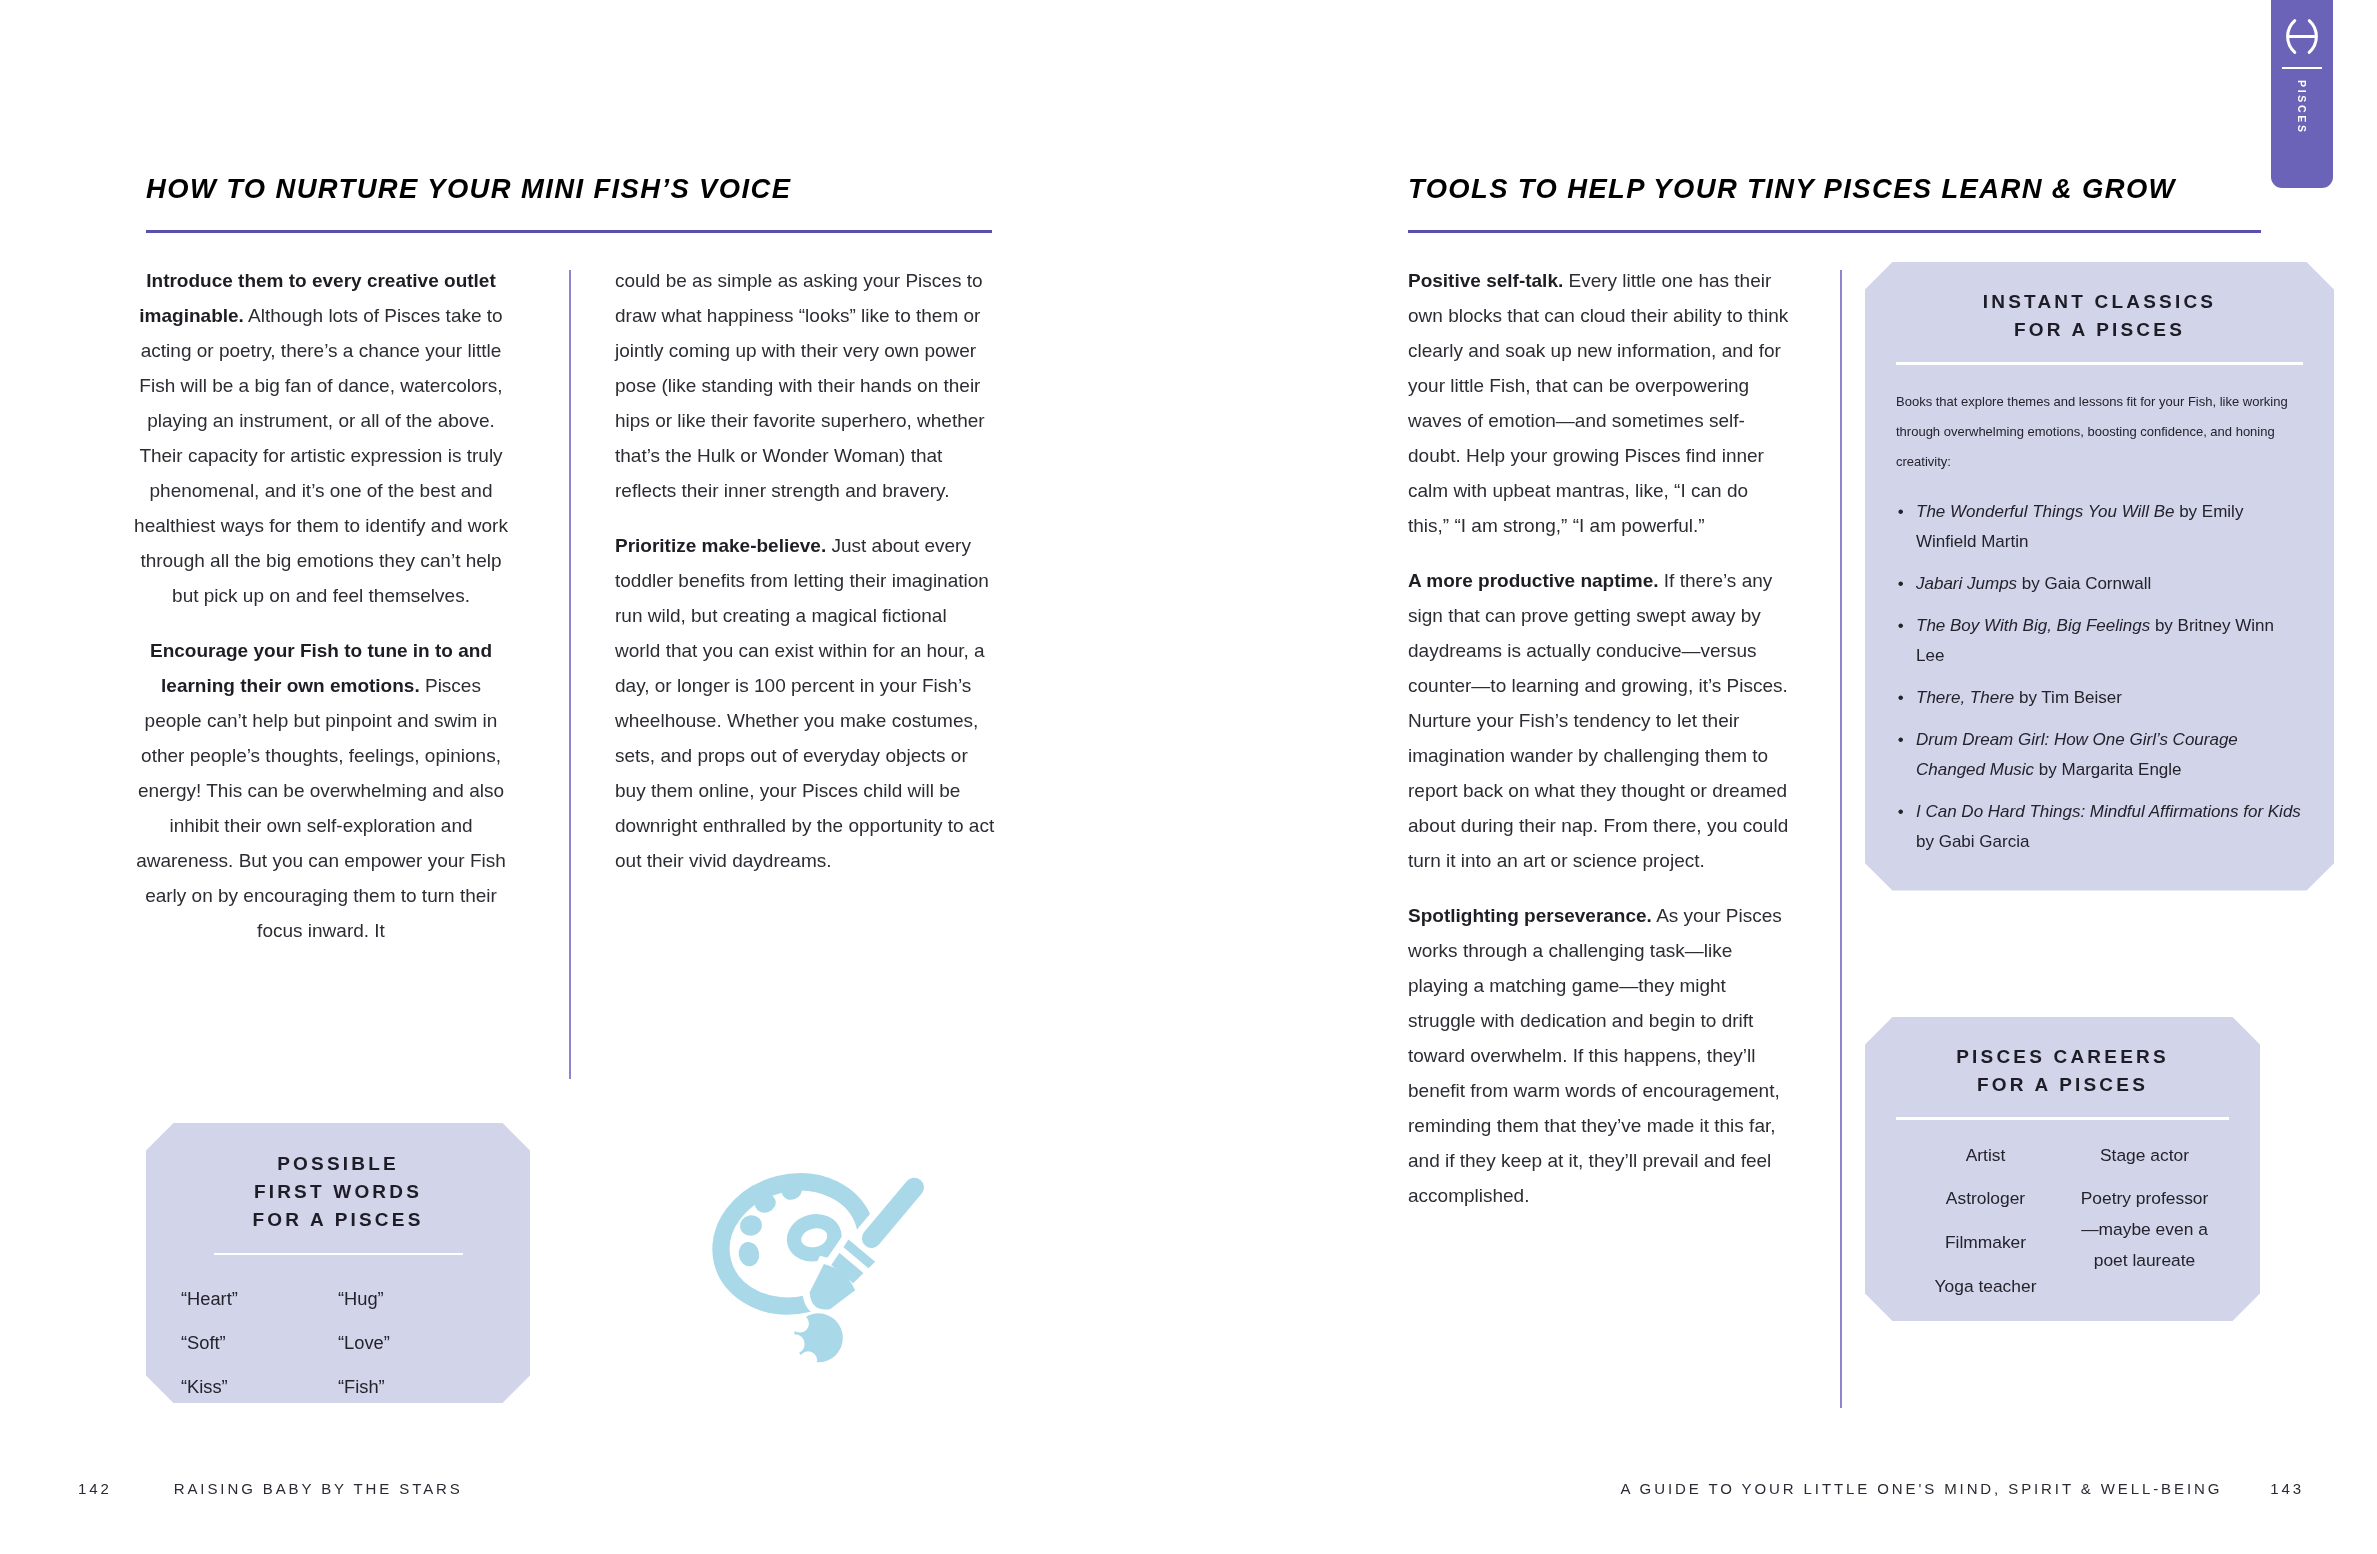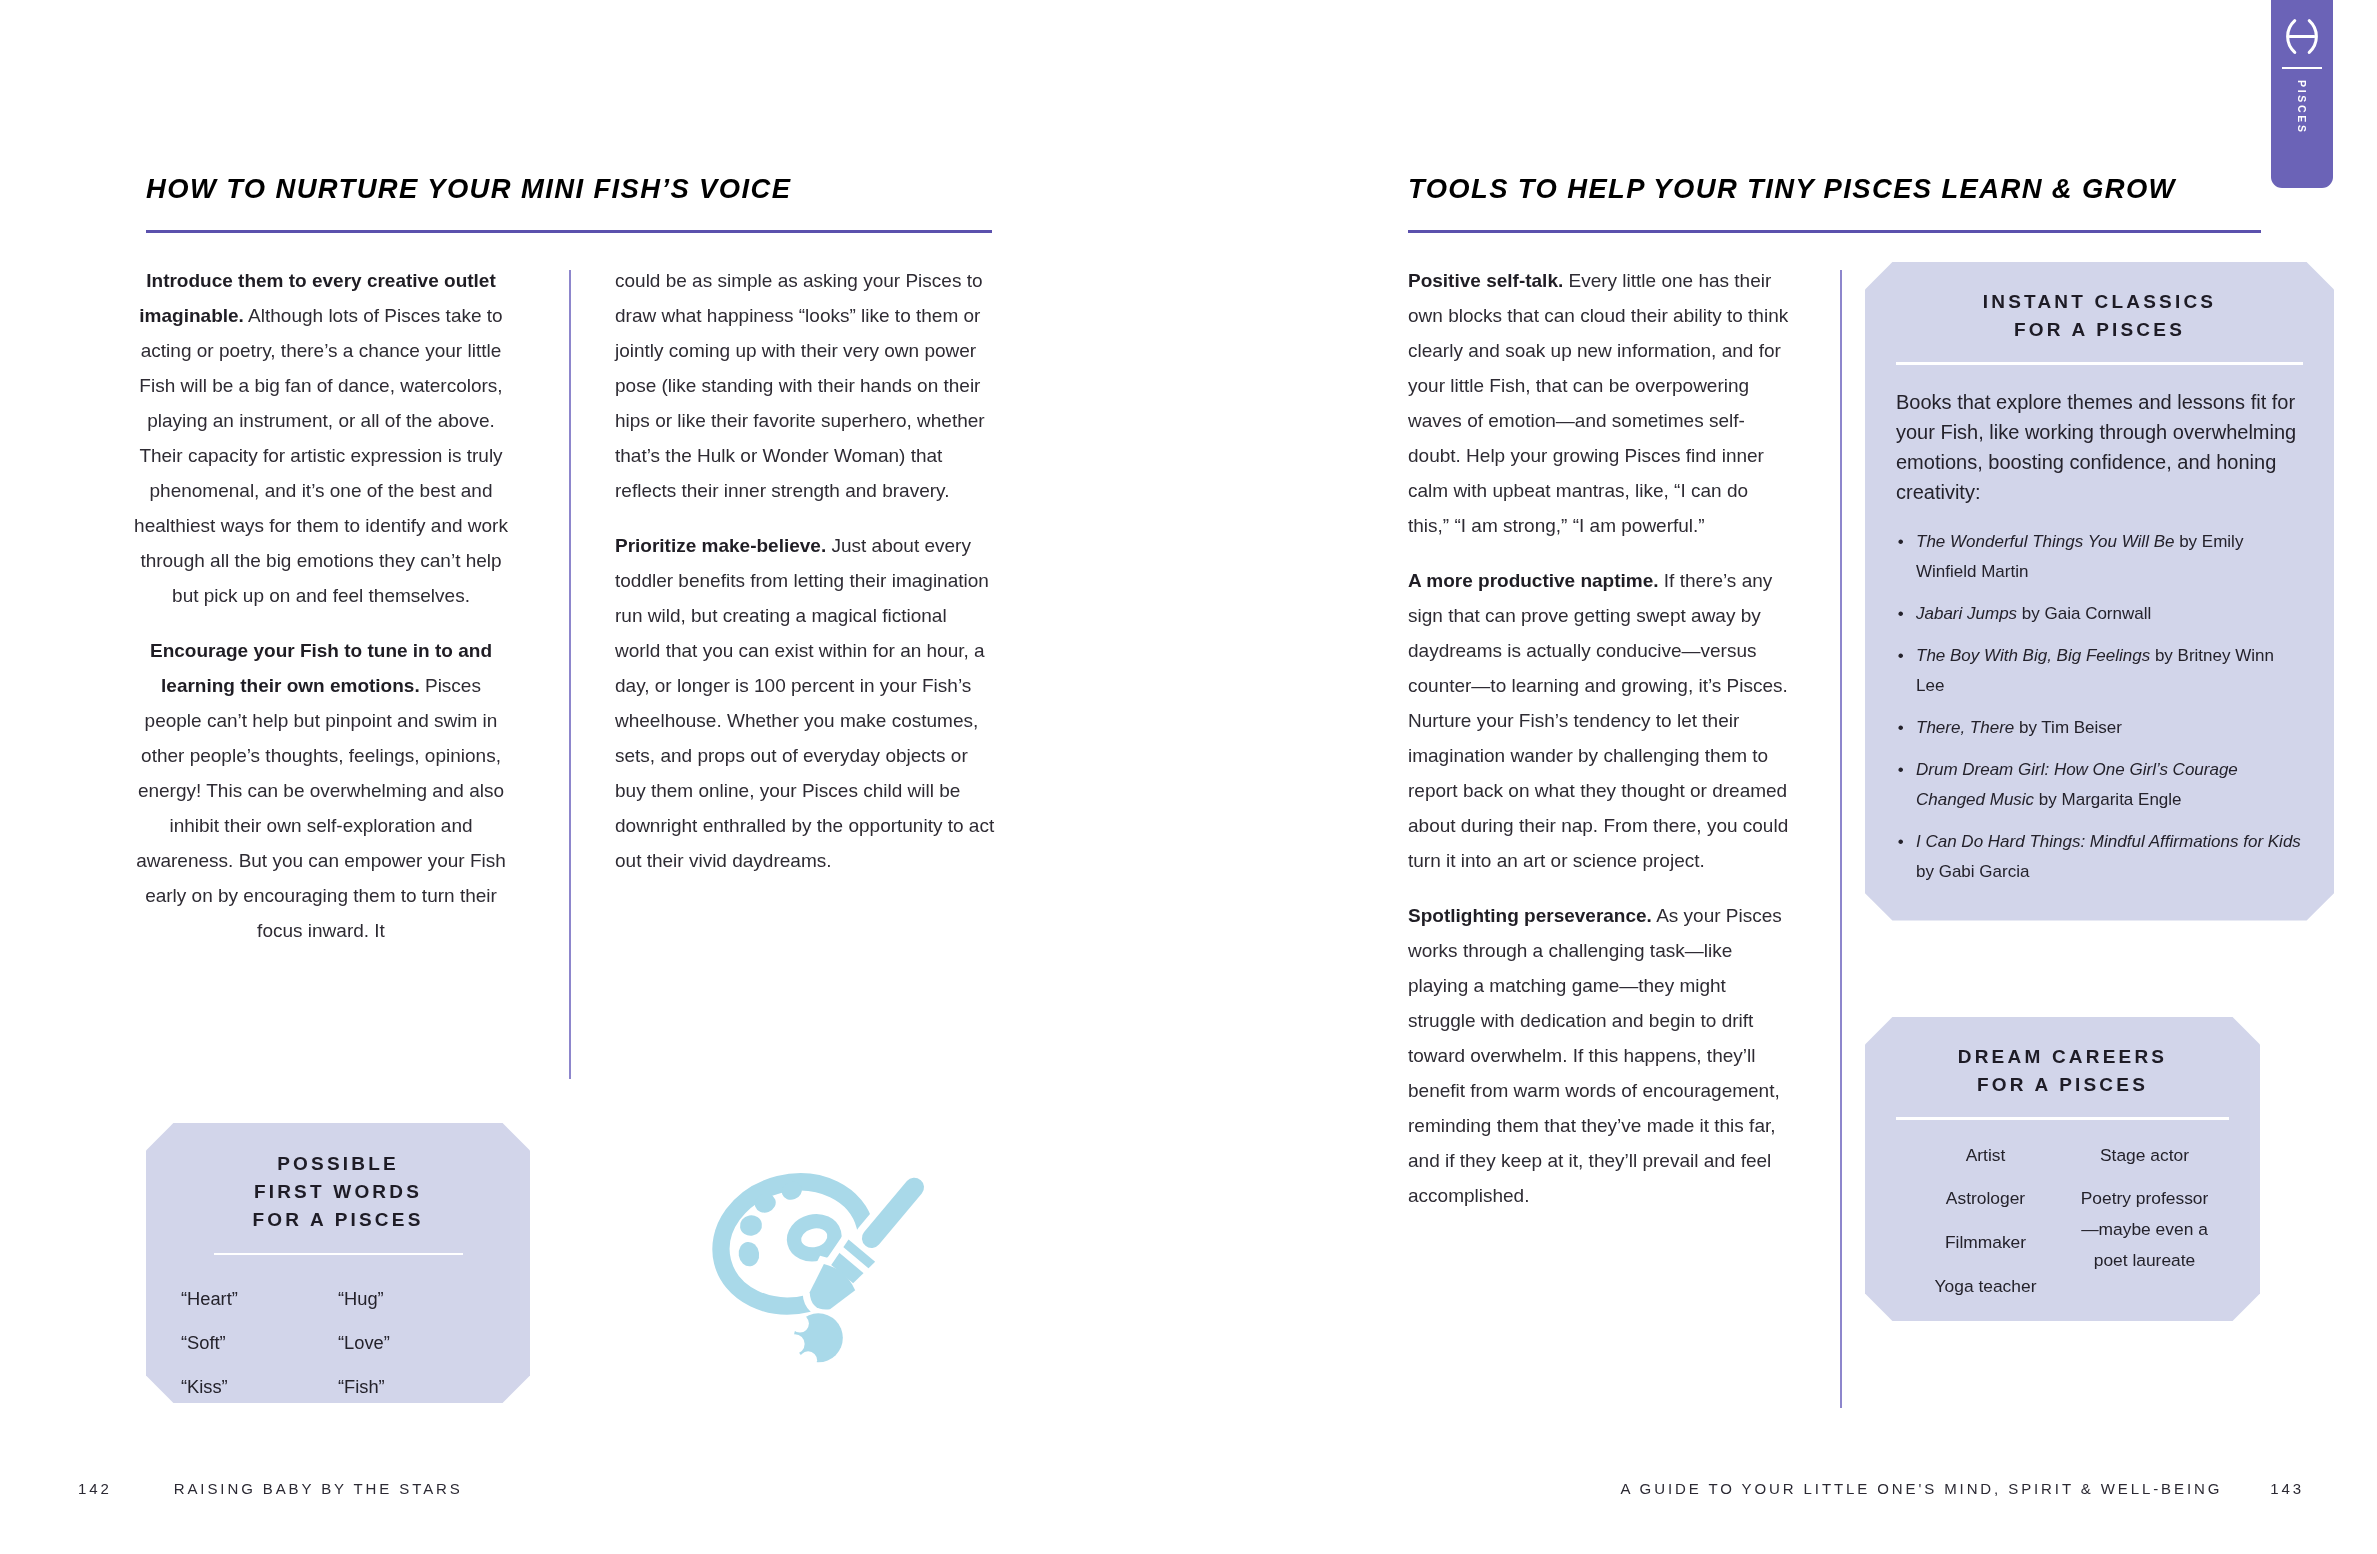--- a/index.html
+++ b/index.html
@@ -42,21 +42,21 @@
     letter-spacing:3.2px;color:#1e1c26;
   }
   .box-rule{height:2.7px;background:#ffffff;border:none;margin:18.3px auto 0 auto;}
   
   .fw-box{left:146px;top:1123px;width:384px;height:280px;padding-top:27.4px;box-sizing:border-box;}
   .fw-grid{display:flex;margin:22px 35px 0 35px;}
   .fw-colset{width:50%;}
   .fw-word{display:block;font-size:18.3px;line-height:44px;}
   
   .ic-box{left:1865px;top:262px;width:469px;padding:25.6px 31px 22px 31px;box-sizing:border-box;}
-  .ic-intro{margin-top:22px;font-size:20px;line-height:30px;}
+  .ic-intro{margin-top:22px;font-size:13px;line-height:30px;}
   .books{list-style:none;margin:20px 0 0 0;padding:0;}
   .books li{
     position:relative;padding-left:20px;font-size:17px;line-height:30px;margin-bottom:12px;
   }
   .books li::before{content:"•";position:absolute;left:1.8px;top:0;}
   .book-title{font-style:italic;}
   
   .dc-box{left:1865px;top:1017px;width:395px;height:304px;padding:25.6px 31px 22px 31px;box-sizing:border-box;}
   .careers{display:flex;margin-top:20px;}
   .careers ul{list-style:none;margin:0;padding:0;text-align:center;}
@@ -183,21 +183,21 @@
     <li><span class="book-title">Jabari Jumps</span><span> by Gaia Cornwall</span></li>
     <li><span class="book-title">The Boy With Big, Big Feelings</span><span> by Britney Winn Lee</span></li>
     <li><span class="book-title">There, There</span><span> by Tim Beiser</span></li>
     <li><span class="book-title">Drum Dream Girl: How One Girl’s Courage Changed Music</span><span> by Margarita Engle</span></li>
     <li><span class="book-title">I Can Do Hard Things: Mindful Affirmations for Kids</span><span> by Gabi Garcia</span></li>
   </ul>
 </div>
 
 <div class="box dc-box">
   <div class="box-title">
-    <span style="display:block">DREAM CAREERS</span>
+    <span style="display:block">PISCES CAREERS</span>
     <span style="display:block">FOR A PISCES</span>
   </div>
   <hr class="box-rule" style="width:100%;">
   <div class="careers">
     <ul class="careers-col1">
       <li>Artist</li>
       <li>Astrologer</li>
       <li>Filmmaker</li>
       <li>Yoga teacher</li>
     </ul>

